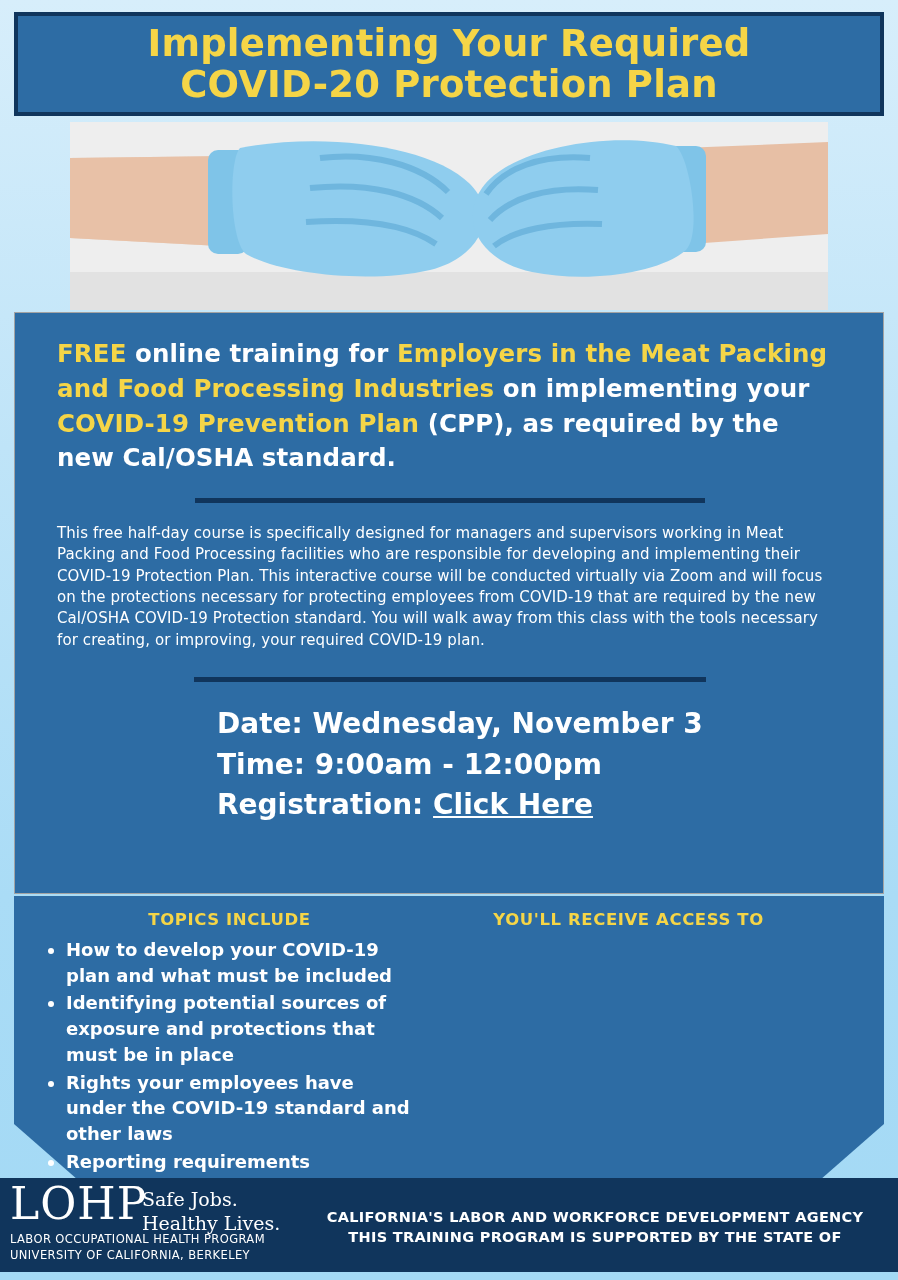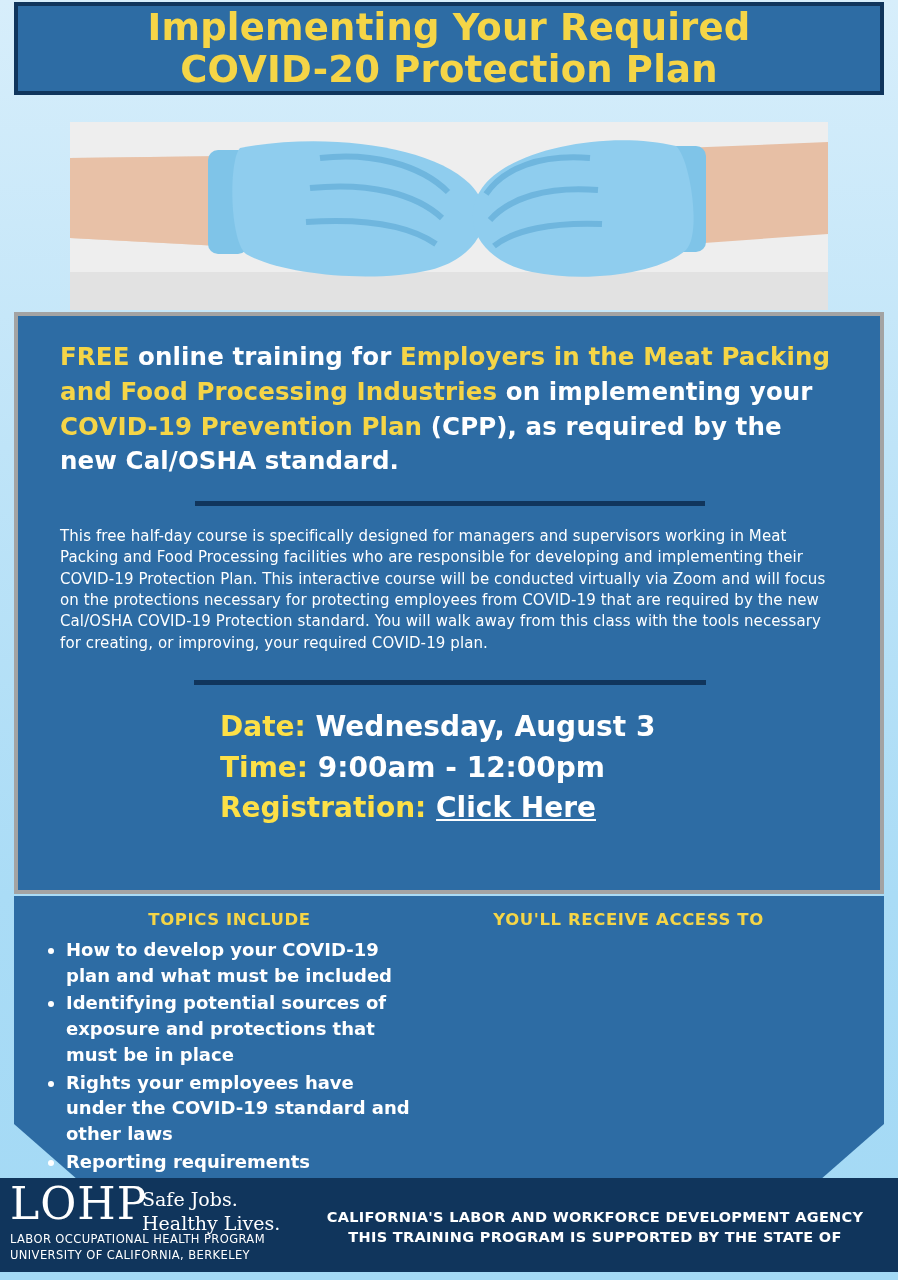--- a/index.html
+++ b/index.html
@@ -12,23 +12,23 @@
     font-family: "DejaVu Sans", sans-serif;
     background: linear-gradient(180deg, #d7eefb 0%, #bfe4f8 35%, #aadcf6 70%, #a3d9f5 100%);
     position: relative;
     overflow: hidden;
   }
 
   
   .header-banner {
     position: absolute;
     left: 14px;
-    top: 2px;
+    top: 12px;
     width: 870px;
-    height: 93px;
+    height: 104px;
     background: #2d6ca4;
     border: 4px solid #10355c;
     box-sizing: border-box;
     display: flex;
     align-items: center;
     justify-content: center;
     flex-direction: column;
   }
   .header-title {
     color: #f5d547;
@@ -52,21 +52,21 @@
   .photo svg { display:block; }
 
   
   .main-panel {
     position: absolute;
     left: 14px;
     top: 312px;
     width: 870px;
     height: 582px;
     background: #2d6ca4;
-    border: 4px solid #a3a3a3;
+    border: 1px solid #a3a3a3;
     box-sizing: border-box;
     padding: 24px 41px 0 42px;
   }
   .lede {
     color: #ffffff;
     font-weight: bold;
     font-size: 24.5px;
     line-height: 1.42;
     letter-spacing: .1px;
   }
@@ -91,21 +91,21 @@
     margin-top: 4px;
     padding-left: 160px;
   }
   .detail-row {
     font-size: 28px;
     font-weight: bold;
     color: #ffffff;
     line-height: 1.45;
     white-space: nowrap;
   }
-  .detail-label { color: #fde047; }
+  .detail-label { color: #ffffff; }
   .detail-link {
     color: #ffffff;
     text-decoration: underline;
     cursor: pointer;
   }
 
   
   .band {
     position: absolute;
     left: 14px;
@@ -251,21 +251,21 @@
 
   <div class="divider"></div>
 
   <div class="body-copy">This free half-day course is specifically designed for managers and supervisors working in Meat Packing and Food Processing facilities who are responsible for developing and implementing their COVID-19 Protection Plan. This interactive course will be conducted virtually via Zoom and will focus on the protections necessary for protecting employees from COVID-19 that are required by the new Cal/OSHA COVID-19 Protection standard. You will walk away from this class with the tools necessary for creating, or improving, your required COVID-19 plan.</div>
 
   <div class="divider short"></div>
 
   <div class="details">
     <div class="detail-row">
       <span class="detail-label">Date:</span>
-      <span>Wednesday, August 3</span>
+      <span>Wednesday, November 3</span>
     </div>
     <div class="detail-row">
       <span class="detail-label">Time:</span>
       <span>9:00am - 12:00pm</span>
     </div>
     <div class="detail-row">
       <span class="detail-label">Registration:</span>
       <span class="detail-link">Click Here</span>
     </div>
   </div>

